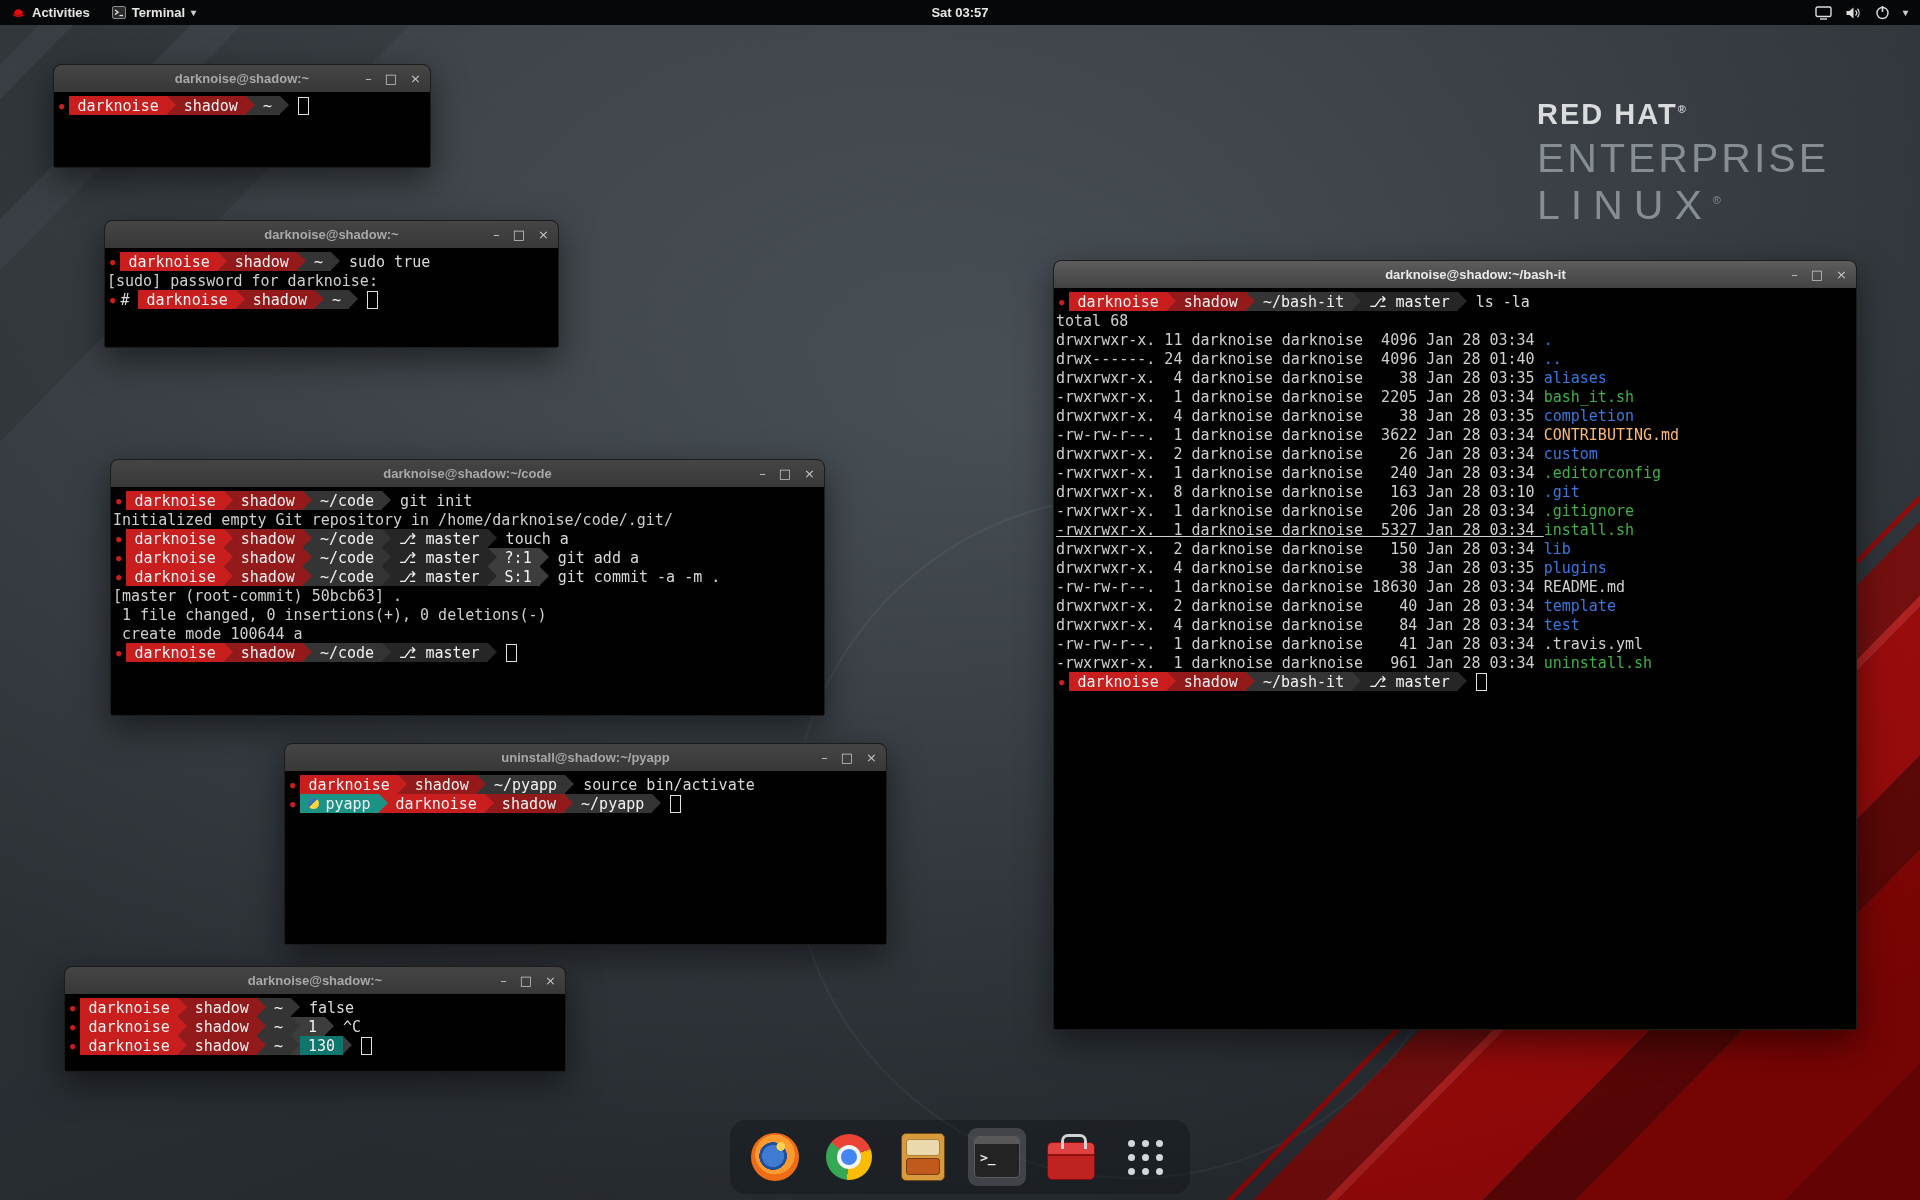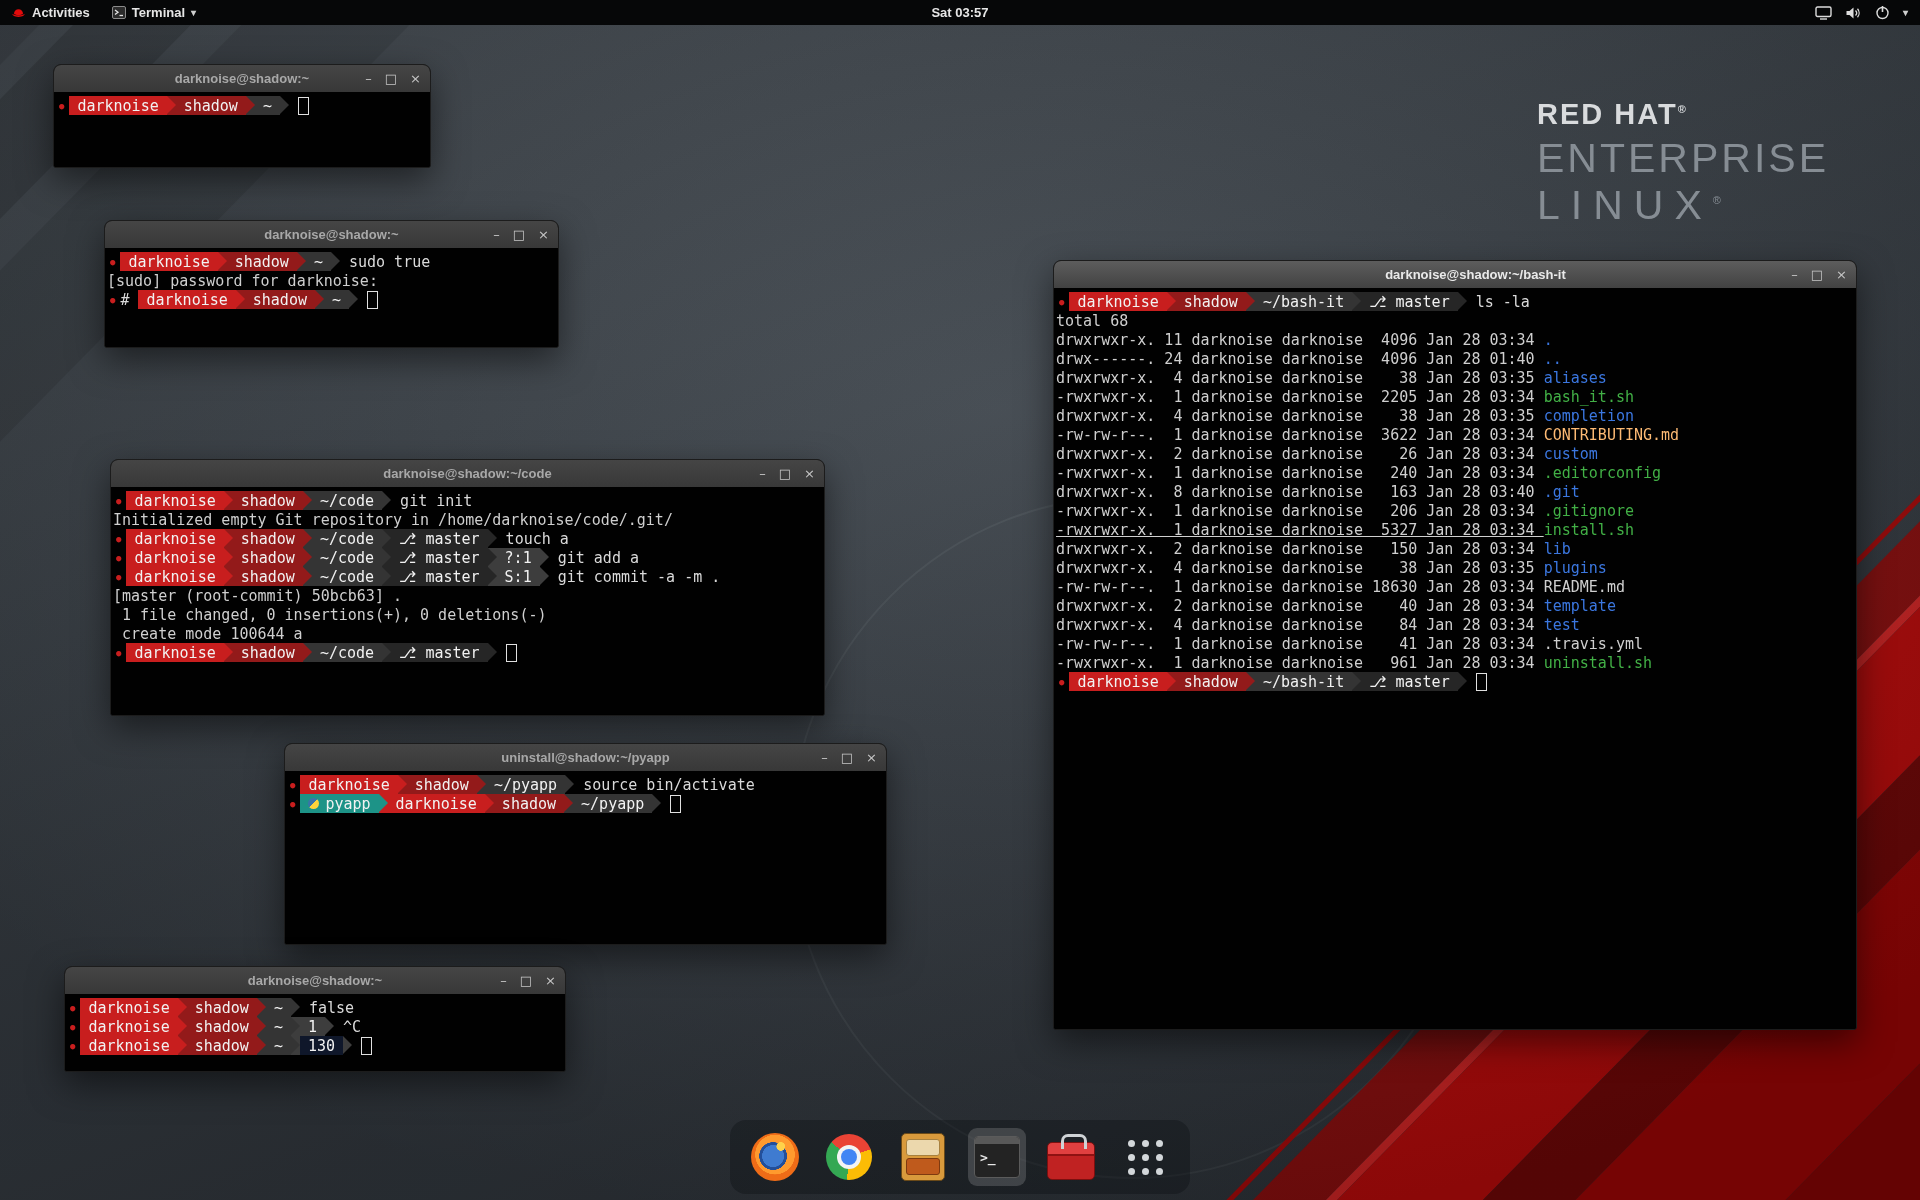--- a/index.html
+++ b/index.html
@@ -459,21 +459,21 @@
           <i style="border-left-color: rgb(200, 30, 30);"></i>
         </span>
         <span class="pl-seg" style="background: rgb(147, 26, 26); color: rgb(242, 242, 242);"><span class="t">shadow</span></span>
         <span class="pl-arrow" style="background: rgb(52, 52, 52);">
           <i style="border-left-color: rgb(147, 26, 26);"></i>
         </span>
         <span class="pl-seg" style="background: rgb(52, 52, 52); color: rgb(242, 242, 242);"><span class="t">~</span></span>
         <span class="pl-arrow" style="background: rgb(61, 61, 61);">
           <i style="border-left-color: rgb(52, 52, 52);"></i>
         </span>
-        <span class="pl-seg" style="background: #0f172a; color: rgb(242, 242, 242);"><span class="t">130</span></span>
+        <span class="pl-seg" style="background: #0f766e; color: rgb(242, 242, 242);"><span class="t">130</span></span>
         <span class="pl-arrow">
           <i style="border-left-color: rgb(61, 61, 61);"></i>
         </span>
         <span class="cursor"></span>
       </div>
     </div>
 </div>
 
 <div class="window focused" style="left:1053px;top:260px;width:802px;height:768px;">
   <div class="titlebar">
@@ -534,21 +534,21 @@
       </div>
       <div class="term-line">
         <span class="t" style="color: rgb(207, 207, 207);">drwxrwxr-x.  2 darknoise darknoise    26 Jan 28 03:34 </span>
         <span class="t" style="color: rgb(59, 119, 224);">custom</span>
       </div>
       <div class="term-line">
         <span class="t" style="color: rgb(207, 207, 207);">-rwxrwxr-x.  1 darknoise darknoise   240 Jan 28 03:34 </span>
         <span class="t" style="color: rgb(66, 176, 70);">.editorconfig</span>
       </div>
       <div class="term-line">
-        <span class="t" style="color: rgb(207, 207, 207);">drwxrwxr-x.  8 darknoise darknoise   163 Jan 28 03:40 </span>
+        <span class="t" style="color: rgb(207, 207, 207);">drwxrwxr-x.  8 darknoise darknoise   163 Jan 28 03:10 </span>
         <span class="t" style="color: rgb(59, 119, 224);">.git</span>
       </div>
       <div class="term-line">
         <span class="t" style="color: rgb(207, 207, 207);">-rwxrwxr-x.  1 darknoise darknoise   206 Jan 28 03:34 </span>
         <span class="t" style="color: rgb(66, 176, 70);">.gitignore</span>
       </div>
       <div class="term-line">
         <span class="t" style="color: rgb(207, 207, 207); text-decoration: underline;">-rwxrwxr-x.  1 darknoise darknoise  5327 Jan 28 03:34 </span>
         <span class="t" style="color: rgb(66, 176, 70);">install.sh</span>
       </div>

